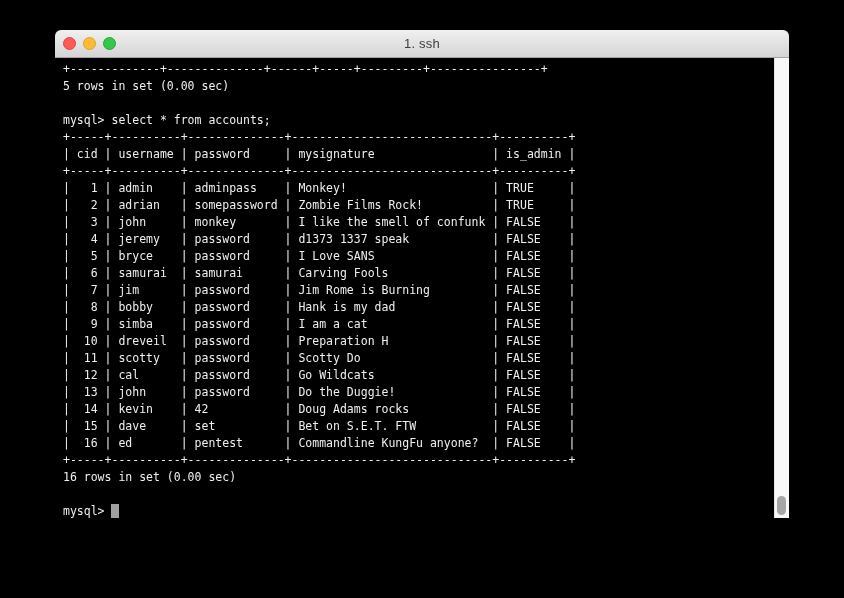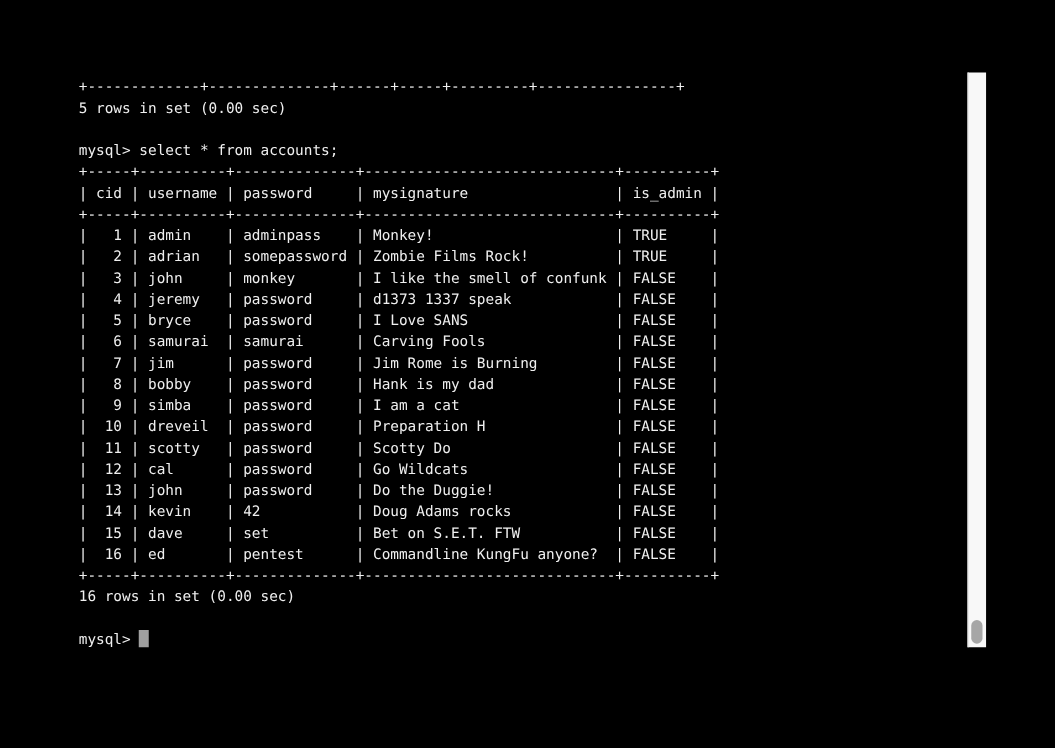--- a/index.html
+++ b/index.html
@@ -54,19 +54,27 @@
   }
   .thumb {
     position:absolute; left:2px; bottom:3px; width:9px; height:19px;
     border-radius:5px; background:var(--sb-thumb);
   }
 </style>
 </head>
 <body>
 
 <div class="window">
+  <div class="titlebar">
+    <div class="lights">
+      <span class="light red"></span>
+      <span class="light yellow"></span>
+      <span class="light green"></span>
+    </div>
+    <div class="title">1. ssh</div>
+  </div>
   <div class="screen">
     <div class="lines" id="lines"><div class="line">+-------------+--------------+------+-----+---------+----------------+</div><div class="line">5 rows in set (0.00 sec)</div><div class="line"></div><div class="line">mysql&gt; select * from accounts;</div><div class="line">+-----+----------+--------------+-----------------------------+----------+</div><div class="line">| cid | username | password     | mysignature                 | is_admin |</div><div class="line">+-----+----------+--------------+-----------------------------+----------+</div><div class="line">|   1 | admin    | adminpass    | Monkey!                     | TRUE     |</div><div class="line">|   2 | adrian   | somepassword | Zombie Films Rock!          | TRUE     |</div><div class="line">|   3 | john     | monkey       | I like the smell of confunk | FALSE    |</div><div class="line">|   4 | jeremy   | password     | d1373 1337 speak            | FALSE    |</div><div class="line">|   5 | bryce    | password     | I Love SANS                 | FALSE    |</div><div class="line">|   6 | samurai  | samurai      | Carving Fools               | FALSE    |</div><div class="line">|   7 | jim      | password     | Jim Rome is Burning         | FALSE    |</div><div class="line">|   8 | bobby    | password     | Hank is my dad              | FALSE    |</div><div class="line">|   9 | simba    | password     | I am a cat                  | FALSE    |</div><div class="line">|  10 | dreveil  | password     | Preparation H               | FALSE    |</div><div class="line">|  11 | scotty   | password     | Scotty Do                   | FALSE    |</div><div class="line">|  12 | cal      | password     | Go Wildcats                 | FALSE    |</div><div class="line">|  13 | john     | password     | Do the Duggie!              | FALSE    |</div><div class="line">|  14 | kevin    | 42           | Doug Adams rocks            | FALSE    |</div><div class="line">|  15 | dave     | set          | Bet on S.E.T. FTW           | FALSE    |</div><div class="line">|  16 | ed       | pentest      | Commandline KungFu anyone?  | FALSE    |</div><div class="line">+-----+----------+--------------+-----------------------------+----------+</div><div class="line">16 rows in set (0.00 sec)</div><div class="line"></div><div class="line"><span>mysql&gt; </span><span class="cursor"></span></div></div>
     <div class="scrollbar">
       <div class="thumb"></div>
     </div>
   </div>
 </div>
 
 </body></html>

